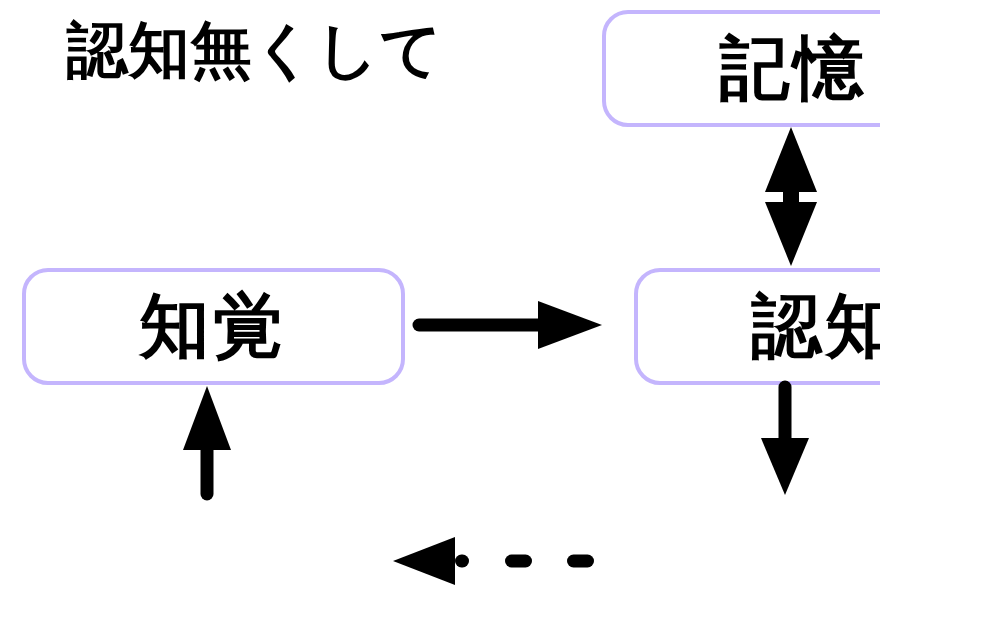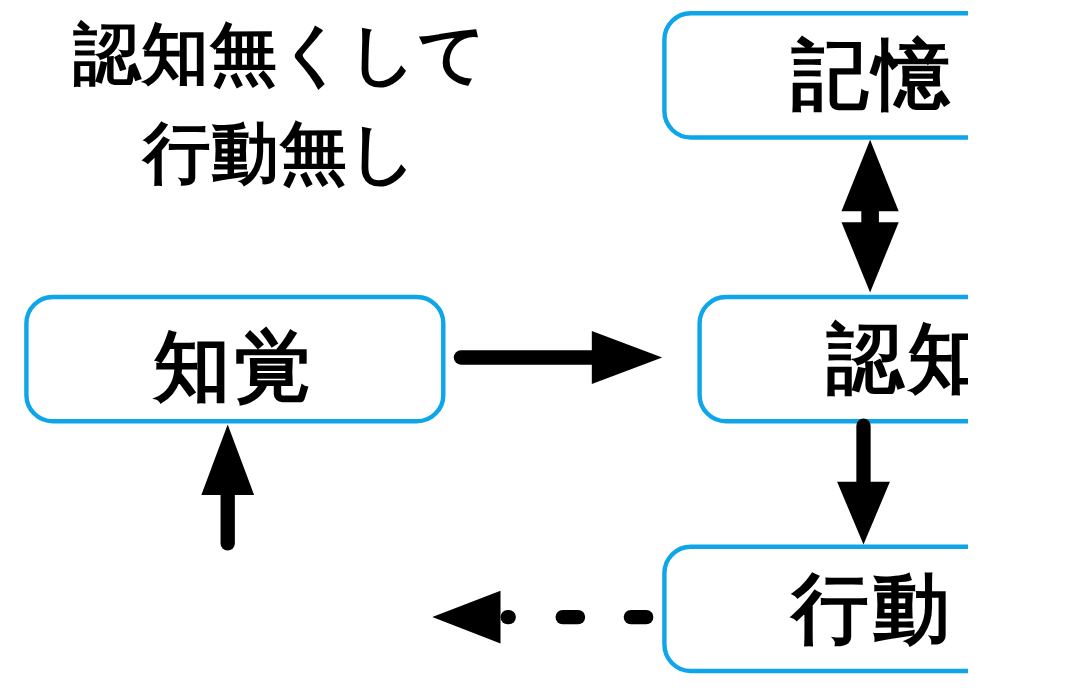--- a/index.html
+++ b/index.html
@@ -27,71 +27,67 @@
     color: #000000;
     letter-spacing: 1px;
     white-space: nowrap;
   }
   .node {
     position: absolute;
     width: 383px;
     height: 117px;
     box-sizing: border-box;
     background: #ffffff;
-    border: 4px solid #0ea5e9;
+    border: 4px solid #c4b5fd;
     border-radius: 26px;
     display: flex;
     align-items: center;
     justify-content: center;
     font-size: 70px;
     font-weight: bold;
     color: #000000;
     letter-spacing: 4px;
   }
   #node-memory     { left: 602px; top: 10px;  }
-  #node-perception { left: 22px;  top: 268px; align-items: flex-end; }
+  #node-perception { left: 22px;  top: 268px; }
   #node-cognition  { left: 602px; top: 268px; margin-left: 32px; }
   #node-sensation  { left: 9px;   top: 502px; }
   #node-action     { left: 602px; top: 495px; }
   .edge {
     position: absolute;
     overflow: visible;
   }
   #edge-memory-cognition     { left: 763px; top: 126px; }
   #edge-perception-cognition { left: 405px; top: 297px; }
   #edge-cognition-action     { left: 759px; top: 381px; }
   #edge-sensation-perception { left: 181px; top: 384px; }
   #edge-action-sensation     { left: 391px; top: 535px; }
 </style>
 </head>
 <body>
 
 <div id="stage">
 
   <div class="title">
     <div>認知無くして</div>
-    <div>行動無し</div>
   </div>
 
   <div class="node" id="node-memory">
     <span>記憶</span>
   </div>
 
   <div class="node" id="node-perception">
     <span>知覚</span>
   </div>
 
   <div class="node" id="node-cognition">
     <span>認知</span>
   </div>
 
 
-  <div class="node" id="node-action">
-    <span>行動</span>
-  </div>
 
   <svg class="edge" id="edge-memory-cognition" width="56" height="142">
     <polygon points="28,1 2,66 54,66" fill="#000000"></polygon>
     <rect x="20" y="60" width="16" height="22" fill="#000000"></rect>
     <polygon points="2,76 54,76 28,140" fill="#000000"></polygon>
   </svg>
 
   <svg class="edge" id="edge-perception-cognition" width="200" height="56">
     <line x1="14" y1="28" x2="138" y2="28" stroke="#000000" stroke-width="13" stroke-linecap="round"></line>
     <polygon points="133,4 133,52 197,28" fill="#000000"></polygon>

